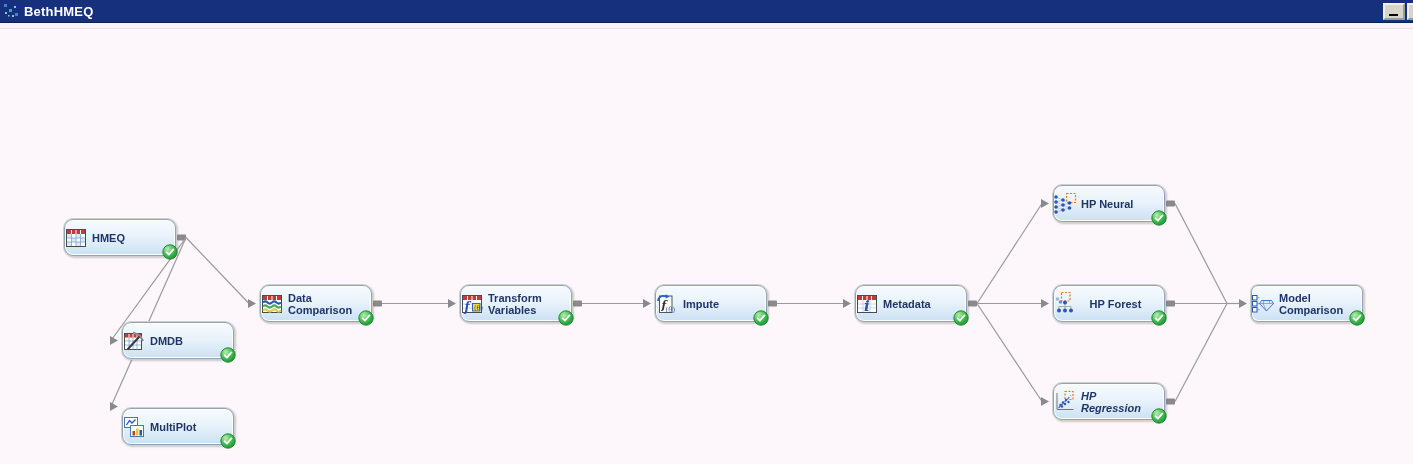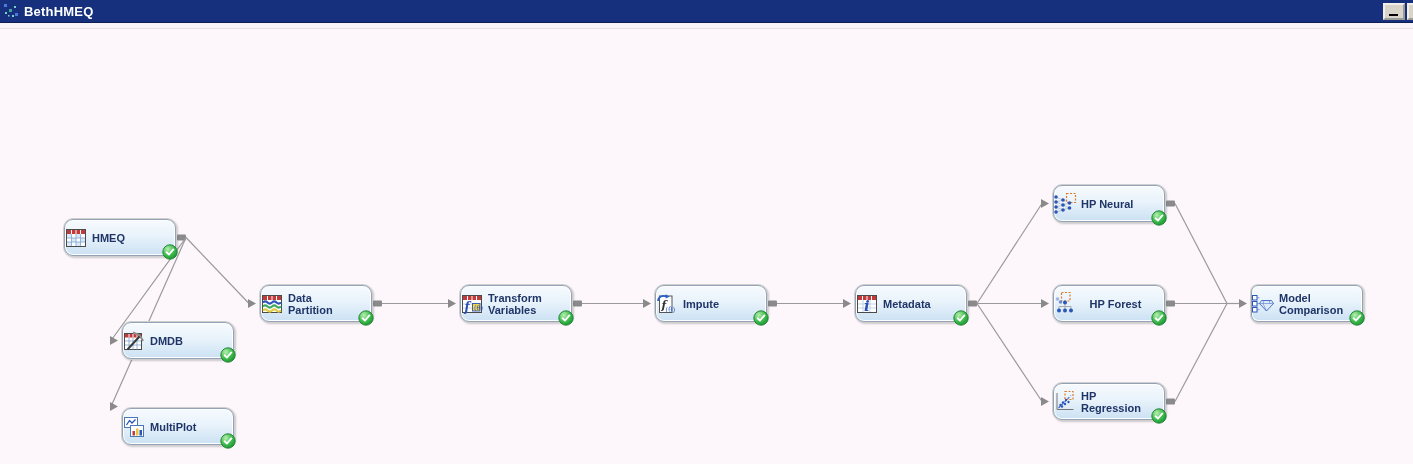--- a/index.html
+++ b/index.html
@@ -201,21 +201,21 @@
             <g stroke="#fff" stroke-width="1">
               <line x1="8.5" y1="5" x2="8.5" y2="9"></line>
               <line x1="13" y1="5" x2="13" y2="9"></line>
               <line x1="17.5" y1="5" x2="17.5" y2="9"></line>
             </g>
             <path d="M4,11.5 q2.3,-2.2 4.5,0 t4.5,0 t4.5,0 t4.5,0" fill="none" stroke="#2B55B8" stroke-width="2"></path>
             <path d="M4,15.5 q2.3,-2.2 4.5,0 t4.5,0 t4.5,0 t4.5,0" fill="none" stroke="#3FAA5F" stroke-width="2"></path>
             <path d="M4,19.5 q2.3,-2.2 4.5,0 t4.5,0 t4.5,0 t4.5,0" fill="none" stroke="#E0CC3E" stroke-width="2"></path>
           </svg>
         </span>
-        <span class="node-label">Data Partition</span>
+        <span class="node-label">Data Comparison</span>
         <span class="status-badge">
           <svg viewBox="0 0 16 16">
             <defs>
               <radialGradient id="gbadge" cx="35%" cy="30%" r="75%">
                 <stop offset="0%" stop-color="#B9EFAF"></stop>
                 <stop offset="55%" stop-color="#41BE51"></stop>
                 <stop offset="100%" stop-color="#1E9633"></stop>
               </radialGradient>
             </defs>
             <circle cx="8" cy="8" r="7.2" fill="url(#gbadge)" stroke="#1A7F2E" stroke-width="0.9"></circle>
@@ -383,21 +383,21 @@
                 <stop offset="0%" stop-color="#B9EFAF"></stop>
                 <stop offset="55%" stop-color="#41BE51"></stop>
                 <stop offset="100%" stop-color="#1E9633"></stop>
               </radialGradient>
             </defs>
             <circle cx="8" cy="8" r="7.2" fill="url(#gbadge)" stroke="#1A7F2E" stroke-width="0.9"></circle>
             <path d="M4.6,8.3 L7,10.5 L11.4,5.4" stroke="#fff" stroke-width="1.9" fill="none" stroke-linecap="round" stroke-linejoin="round"></path>
           </svg>
         </span>
       </div>
-      <div class="node" style="left: 1053px; top: 383px;">
+      <div class="node" style="left: 1053px; top: 383px; font-style: italic;">
         <span class="node-icon">
           <svg viewBox="0 0 26 26">
             <path d="M5,4 V20.5 H21.5" fill="none" stroke="#777" stroke-width="1"></path>
             <rect x="13" y="2.5" width="8" height="8" fill="none" stroke="#E07A28" stroke-width="1.2" stroke-dasharray="2,1.5"></rect>
             <path d="M6.5,19 L19,6.5" stroke="#3E62C4" stroke-width="1.2" stroke-dasharray="2.5,1.8" fill="none"></path>
             <g fill="#2B55B8">
               <circle cx="8.5" cy="16" r="1.2"></circle>
               <circle cx="11" cy="13.5" r="1.2"></circle>
               <circle cx="10" cy="17.5" r="1.2"></circle>
               <circle cx="14" cy="11" r="1.2"></circle>

